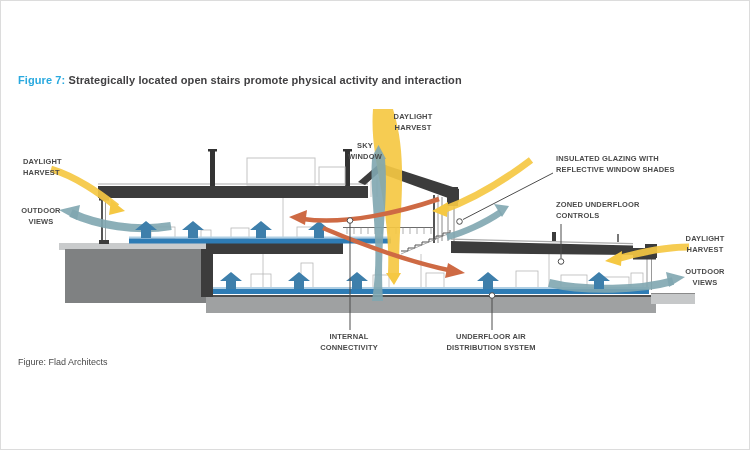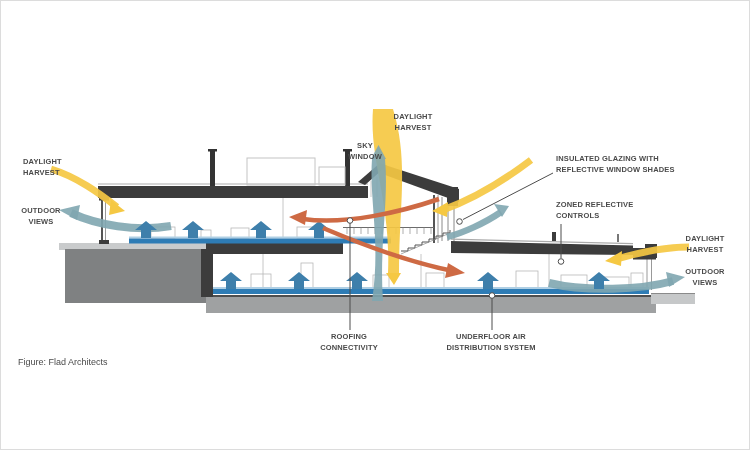--- a/index.html
+++ b/index.html
@@ -24,20 +24,23 @@
     color:#4a4a4a;white-space:pre-line;
   }
   .label.center{transform:translateX(-50%);text-align:center;}
   .label.left{text-align:left;}
 </style>
 </head>
 <body>
 
 <div id="canvas">
 
+  <div class="fig-title">
+    <span class="figlabel">Figure 7:</span><span> Strategically located open stairs promote physical activity and interaction</span>
+  </div>
 
   <svg id="diagram-svg" width="750" height="450" viewBox="0 0 750 450">
 
     <g>
       <rect x="58" y="242" width="154" height="7" fill="#C9CBCC"></rect>
       <rect x="64" y="248" width="148" height="54" fill="#7F8182"></rect>
       <rect x="205" y="294" width="450" height="2.5" fill="#4E4E4E"></rect>
       <rect x="205" y="296" width="450" height="16" fill="#9FA1A2"></rect>
       <rect x="650" y="292" width="44" height="1.4" fill="#8a8a8a"></rect>
       <rect x="650" y="293" width="44" height="10" fill="#C6C8C9"></rect>
@@ -189,25 +192,25 @@
   <div class="label left" style="left:22px;top:156px">DAYLIGHT
 HARVEST</div>
   <div class="label center" style="left:40px;top:205px">OUTDOOR
 VIEWS</div>
   <div class="label center" style="left:412px;top:111px">DAYLIGHT
 HARVEST</div>
   <div class="label center" style="left:364px;top:140px">SKY
 WINDOW</div>
   <div class="label left" style="left:555px;top:153px">INSULATED GLAZING WITH
 REFLECTIVE WINDOW SHADES</div>
-  <div class="label left" style="left:555px;top:199px">ZONED REFLECTIVE
+  <div class="label left" style="left:555px;top:199px">ZONED UNDERFLOOR
 CONTROLS</div>
   <div class="label center" style="left:704px;top:233px">DAYLIGHT
 HARVEST</div>
   <div class="label center" style="left:704px;top:266px">OUTDOOR
 VIEWS</div>
-  <div class="label center" style="left:348px;top:331px">ROOFING
+  <div class="label center" style="left:348px;top:331px">INTERNAL
 CONNECTIVITY</div>
   <div class="label center" style="left:490px;top:331px">UNDERFLOOR AIR
 DISTRIBUTION SYSTEM</div>
 
   <div class="credit">Figure: Flad Architects</div>
 </div>
 
 </body></html>

